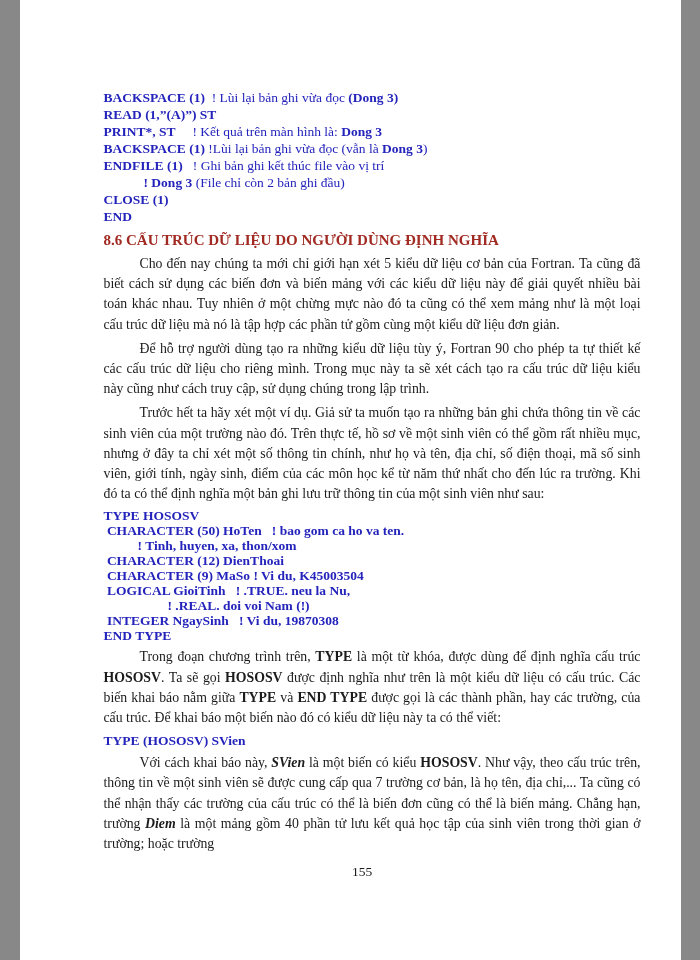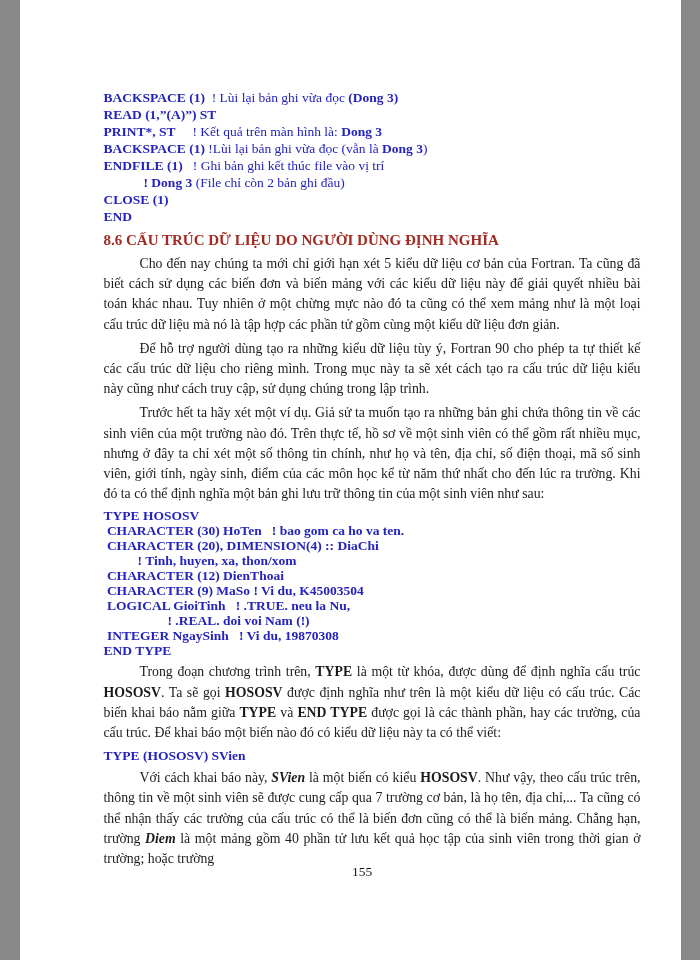--- a/index.html
+++ b/index.html
@@ -86,22 +86,21 @@
     <h2 class="heading">8.6 CẤU TRÚC DỮ LIỆU DO NGƯỜI DÙNG ĐỊNH NGHĨA</h2>
 
     <p class="body-par"><span>Cho đến nay chúng ta mới chỉ giới hạn xét 5 kiểu dữ liệu cơ bản của Fortran. Ta cũng đã biết cách sử dụng các biến đơn và biến mảng với các kiểu dữ liệu này để giải quyết nhiều bài toán khác nhau. Tuy nhiên ở một chừng mực nào đó ta cũng có thể xem mảng như là một loại cấu trúc dữ liệu mà nó là tập hợp các phần tử gồm cùng một kiểu dữ liệu đơn giản.</span></p>
 
     <p class="body-par"><span>Để hỗ trợ người dùng tạo ra những kiểu dữ liệu tùy ý, Fortran 90 cho phép ta tự thiết kế các cấu trúc dữ liệu cho riêng mình. Trong mục này ta sẽ xét cách tạo ra cấu trúc dữ liệu kiểu này cũng như cách truy cập, sử dụng chúng trong lập trình.</span></p>
 
     <p class="body-par"><span>Trước hết ta hãy xét một ví dụ. Giả sử ta muốn tạo ra những bản ghi chứa thông tin về các sinh viên của một trường nào đó. Trên thực tế, hồ sơ về một sinh viên có thể gồm rất nhiều mục, nhưng ở đây ta chỉ xét một số thông tin chính, như họ và tên, địa chỉ, số điện thoại, mã số sinh viên, giới tính, ngày sinh, điểm của các môn học kể từ năm thứ nhất cho đến lúc ra trường. Khi đó ta có thể định nghĩa một bản ghi lưu trữ thông tin của một sinh viên như sau:</span></p>
 
     <div class="code code2">
         <div class="code-line"><span>TYPE HOSOSV</span></div>
-        <div class="code-line"><span> CHARACTER (30) HoTen   ! bao gom ca ho va ten.</span></div>
-        <div class="code-line"><span> CHARACTER (20), DIMENSION(4) :: DiaChi</span></div>
+        <div class="code-line"><span> CHARACTER (50) HoTen   ! bao gom ca ho va ten.</span></div>
         <div class="code-line" style="padding-left: 34px;"><span>! Tinh, huyen, xa, thon/xom</span></div>
         <div class="code-line"><span> CHARACTER (12) DienThoai</span></div>
         <div class="code-line"><span> CHARACTER (9) MaSo ! Vi du, K45003504</span></div>
         <div class="code-line"><span> LOGICAL GioiTinh   ! .TRUE. neu la Nu,</span></div>
         <div class="code-line" style="padding-left: 64px;"><span>! .REAL. doi voi Nam (!)</span></div>
         <div class="code-line"><span> INTEGER NgaySinh   ! Vi du, 19870308</span></div>
         <div class="code-line"><span>END TYPE</span></div>
       </div>
 
     <p class="body-par"><span>Trong đoạn chương trình trên, </span><span class="b">TYPE</span><span> là một từ khóa, được dùng để định nghĩa cấu trúc </span><span class="b">HOSOSV</span><span>. Ta sẽ gọi </span><span class="b">HOSOSV</span><span> được định nghĩa như trên là một kiểu dữ liệu có cấu trúc. Các biến khai báo nằm giữa </span><span class="b">TYPE</span><span> và </span><span class="b">END TYPE</span><span> được gọi là các thành phần, hay các trường, của cấu trúc. Để khai báo một biến nào đó có kiểu dữ liệu này ta có thể viết:</span></p>

